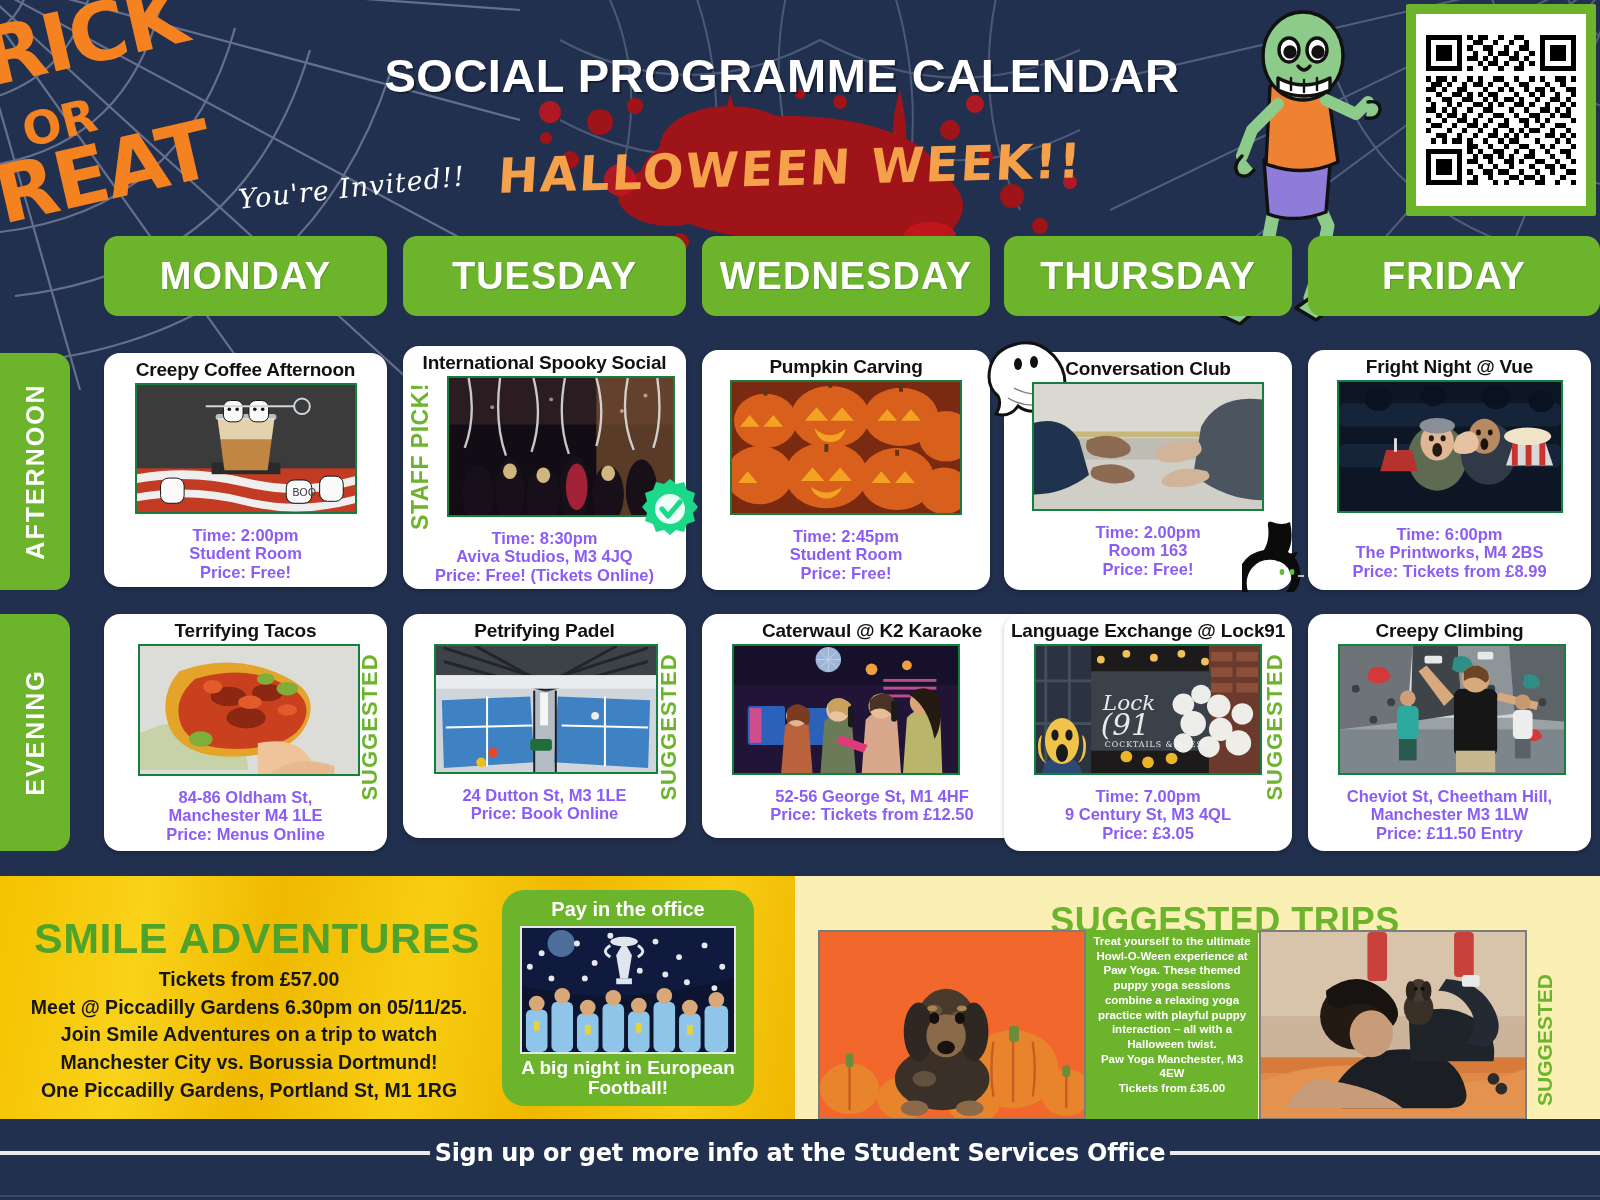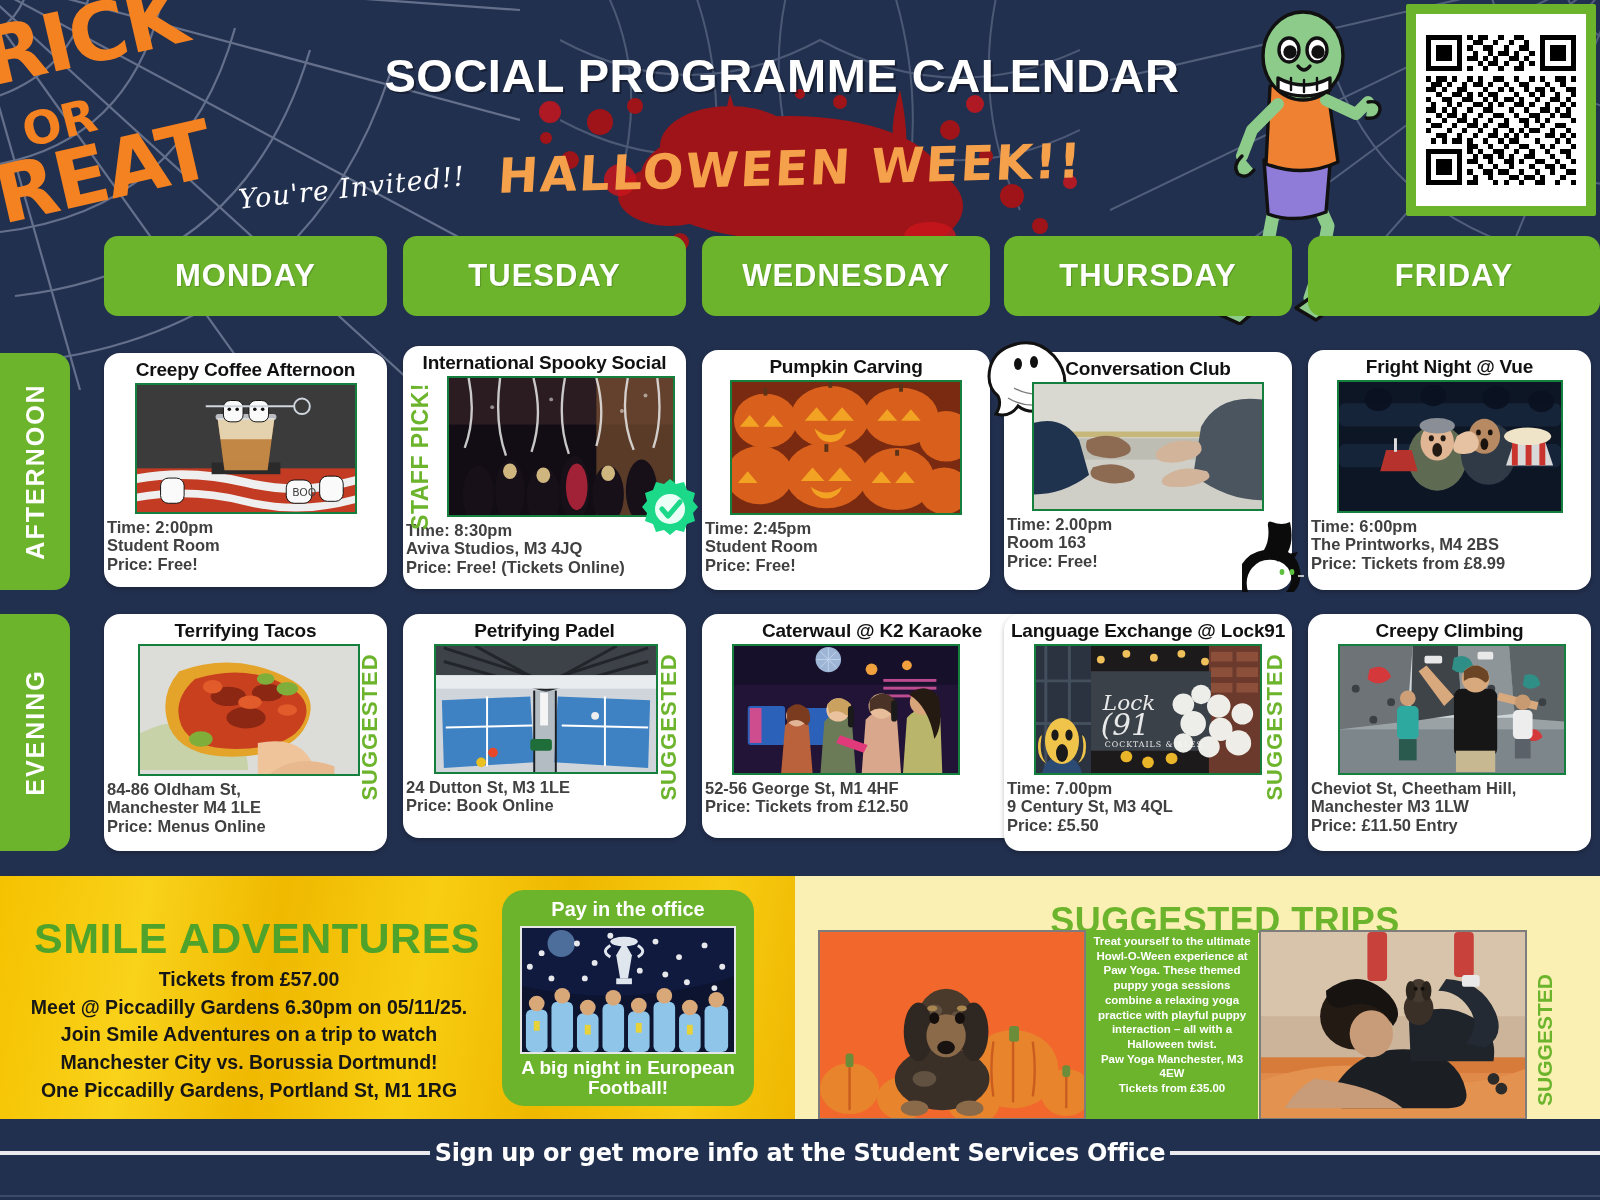--- a/index.html
+++ b/index.html
@@ -64,21 +64,21 @@
     position:absolute; right:4px; top:4px; width:190px; height:212px;
     background:#6CB42C; padding:10px; border-radius:2px;
   }
   .qr-inner { width:100%; height:100%; background:#fff; padding:10px; }
   .qr { width:100%; height:100%; image-rendering:pixelated; }
 
   
   .days { position:absolute; left:0; top:236px; width:1600px; height:84px; }
   .day {
     position:absolute; top:0; height:80px; background:#6CB42C; border-radius:14px;
-    color:#ffffff; font-size:31px; font-weight:bold; letter-spacing:1px;
+    color:#ffffff; font-size:38px; font-weight:bold; letter-spacing:1px;
     display:flex; align-items:center; justify-content:center;
     text-shadow:1px 1px 1px rgba(0,0,0,.18);
   }
 
   
   .timelabel {
     position:absolute; left:0; width:70px; background:#6CB42C;
     border-radius:0 16px 16px 0;
     display:flex; align-items:center; justify-content:center;
   }
@@ -97,22 +97,22 @@
   }
   .card-title {
     text-align:center; color:#111; font-weight:bold; font-size:19px;
     padding:7px 6px 3px 6px; line-height:1.05; letter-spacing:-0.2px;
   }
   .card-photo {
     margin:0 auto; border:2px solid #15803d;
     position:relative; overflow:hidden; background:#333;
   }
   .card-info {
-    text-align:left; color:#404040; font-weight:bold; font-size:16.5px;
-    line-height:1.12; padding:4px 3px 0 3px; white-space:pre-line;
+    text-align:center; color:#8b5cf6; font-weight:bold; font-size:16.5px;
+    line-height:1.12; padding:12px 3px 0 3px; white-space:pre-line;
   }
   .suggested-tag {
     position:absolute; right:2px; top:18px; height:190px; width:30px;
     display:flex; align-items:center; justify-content:center;
   }
   .suggested-tag span {
     transform:rotate(-90deg); white-space:nowrap;
     color:#6CB42C; font-weight:bold; font-size:22px; letter-spacing:1px;
   }
   .staffpick-tag { position:absolute; left:2px; top:20px; height:180px; width:30px;
@@ -984,21 +984,21 @@
       <path d="M6 58 q4 -16 20 -18 q16 2 20 18z" fill="#2b4a74"></path>
       <ellipse cx="26" cy="26" rx="17" ry="23" fill="#F0C44A"></ellipse>
       <ellipse cx="19" cy="20" rx="3.6" ry="5.6" fill="#1a1a1a"></ellipse>
       <ellipse cx="33" cy="20" rx="3.6" ry="5.6" fill="#1a1a1a"></ellipse>
       <ellipse cx="26" cy="38" rx="6" ry="9" fill="#1a1a1a"></ellipse>
       <path d="M6 20 q-4 18 4 28 q-8 -4 -8 -16 q0 -10 4 -12z" fill="#F0C44A"></path>
       <path d="M46 20 q4 18 -4 28 q8 -4 8 -16 q0 -10 -4 -12z" fill="#F0C44A"></path>
     </svg>
     <div class="card-info">Time: 7.00pm
 9 Century St, M3 4QL
-Price: £5.50</div>
+Price: £3.05</div>
   </div>
 
   <div class="card" style="left:1308px;top:614px;width:283px;height:237px">
     <div class="card-title">Creepy Climbing</div>
     <div class="card-photo" style="width:228px;height:131px;margin-left:30px">
       <svg width="100%" height="100%" viewBox="0 0 228 131" preserveAspectRatio="none">
         <rect width="228" height="131" fill="#9aa2a6"></rect>
         <rect y="0" width="228" height="74" fill="#cfd6d8"></rect>
         <path d="M0 0 h74 l-6 78 L0 86z" fill="#6e7377"></path>
         <path d="M74 0 h46 l4 70 l-52 8z" fill="#3f4448"></path>

